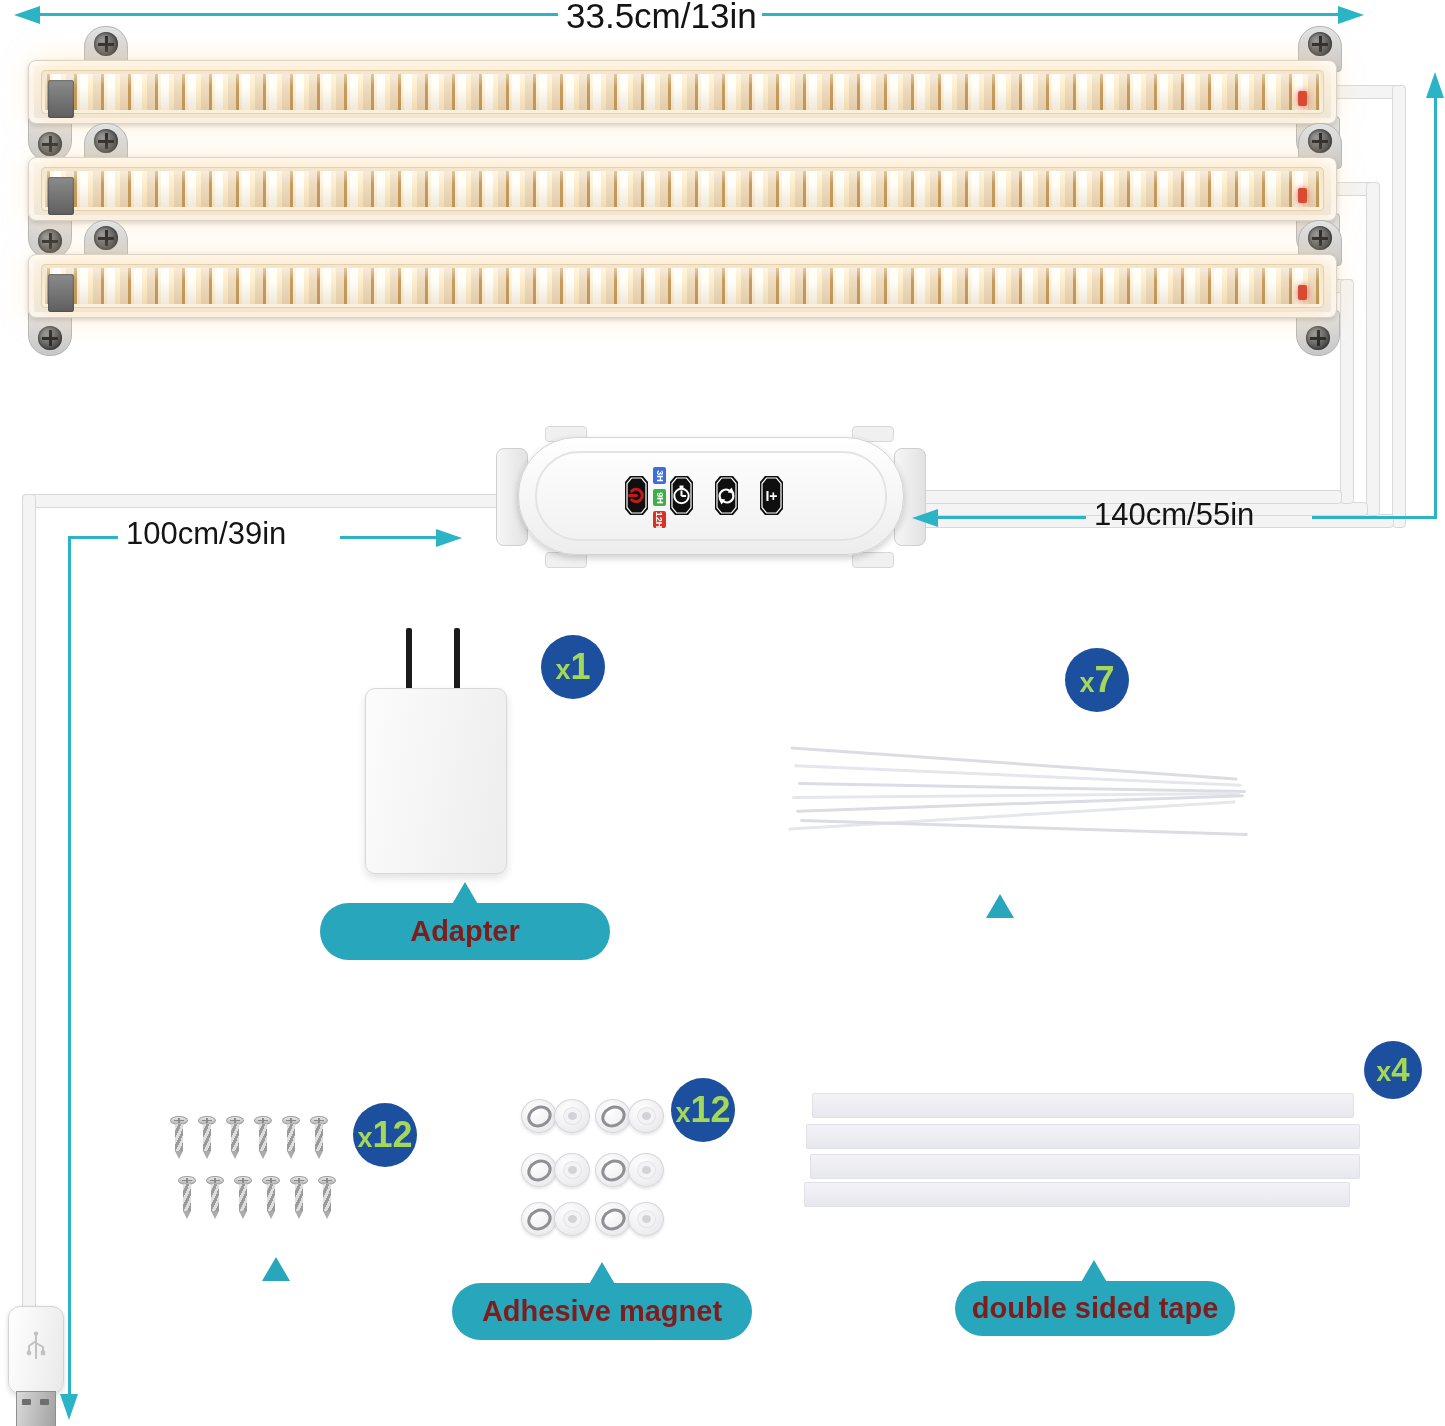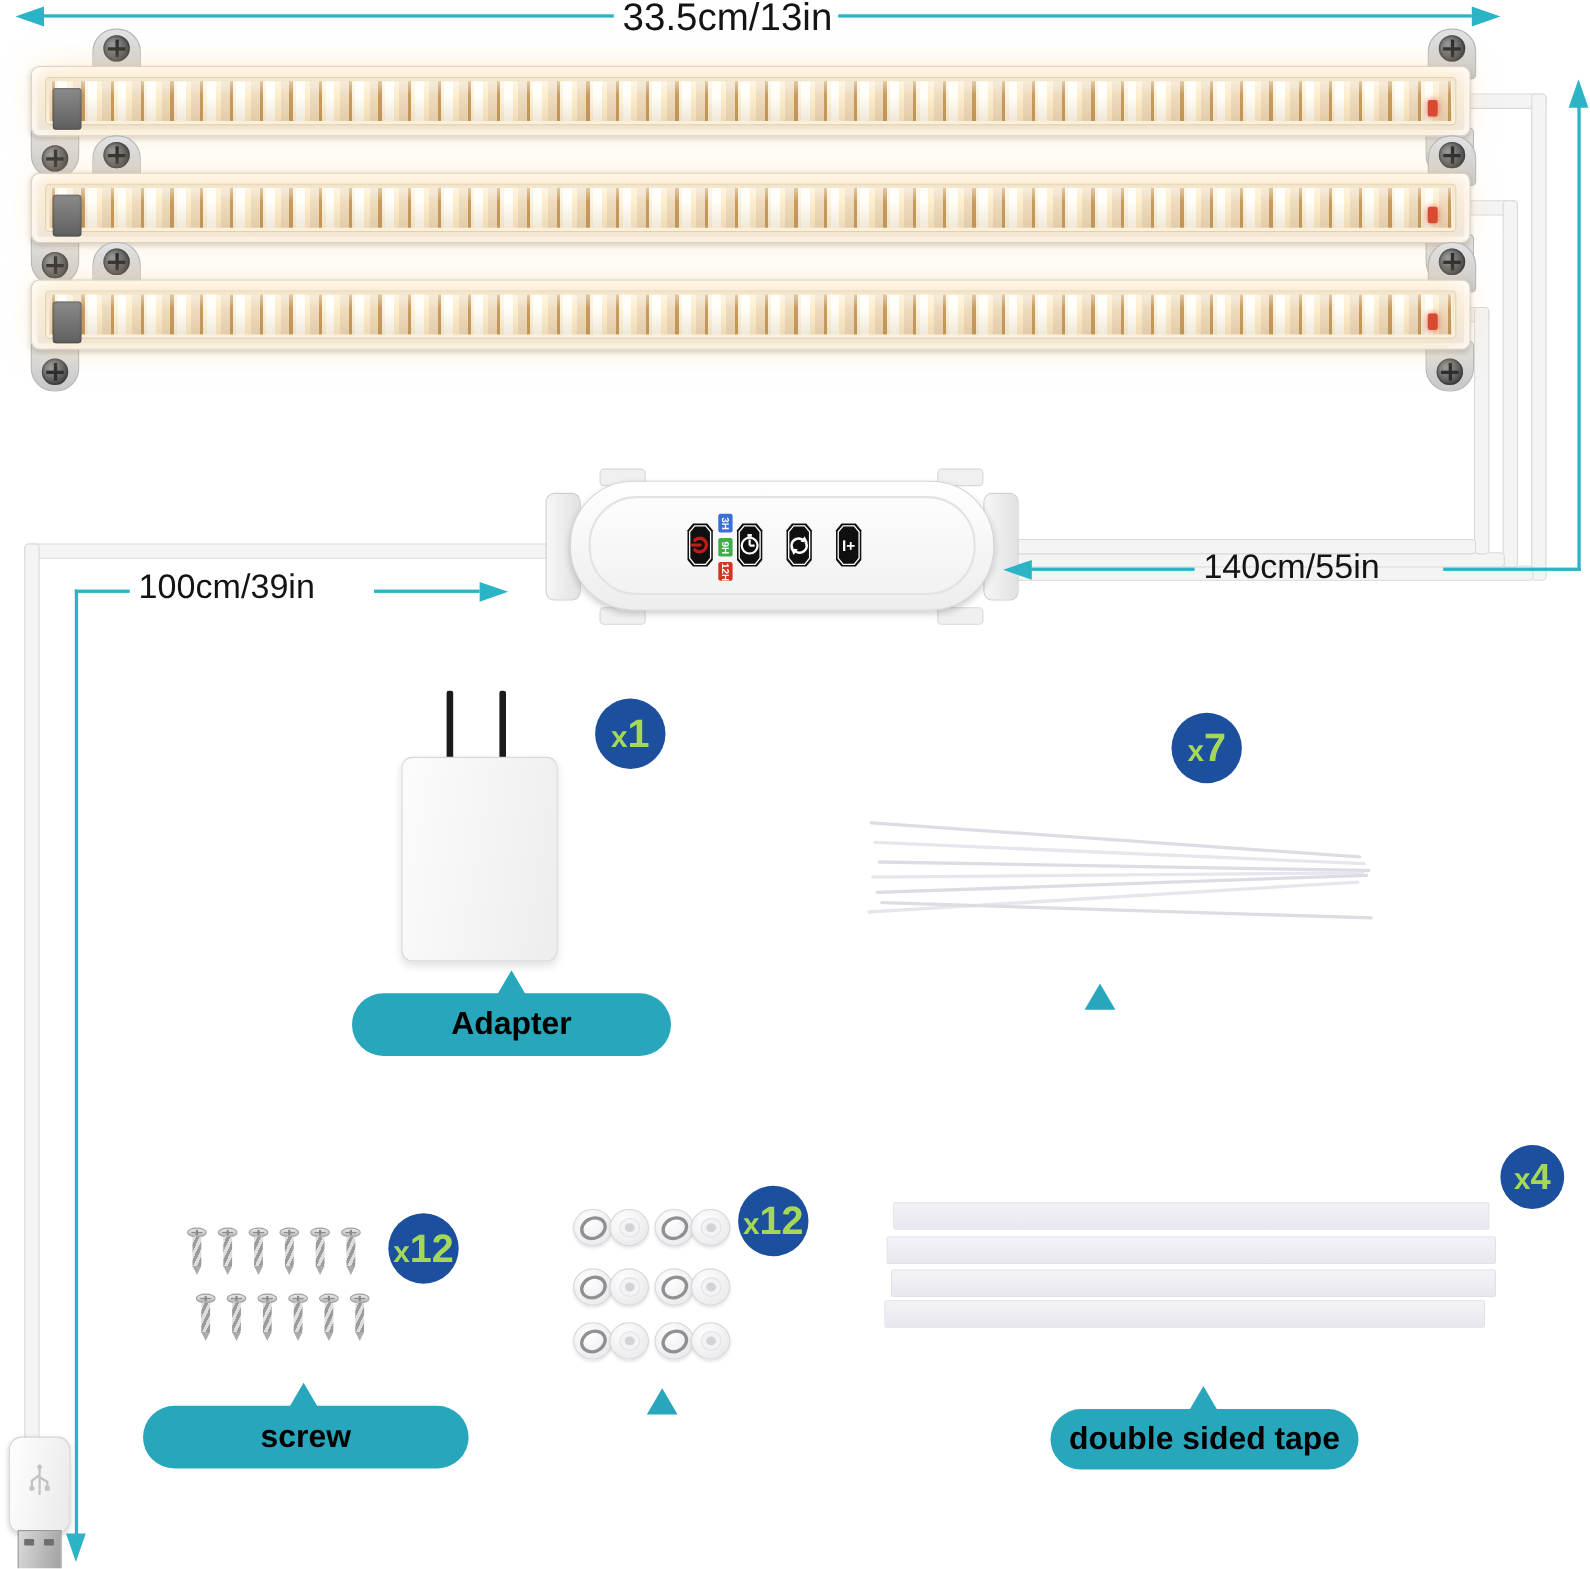--- a/index.html
+++ b/index.html
@@ -47,21 +47,21 @@
   .ctl-pill{position:absolute;left:518px;top:437px;width:384px;height:116px;border-radius:58px;z-index:6;
        background:linear-gradient(180deg,#ffffff,#ededed);border:1px solid #d4d4d4;
        box-shadow:0 3px 7px rgba(0,0,0,.2);}
   .ctl-inner{position:absolute;left:16px;top:13px;width:348px;height:86px;border-radius:44px;
        border:2px solid #e3e3e3;background:linear-gradient(180deg,#fdfdfd,#f2f2f2);}
   .ctl-btn{position:absolute;top:36px;width:27px;height:43px;}
   .chip{position:absolute;width:13px;height:17px;border-radius:2px;display:flex;align-items:center;justify-content:center;overflow:hidden;}
   .chip span{display:block;transform:rotate(90deg);font-size:9px;font-weight:bold;color:#fff;white-space:nowrap;}
 
   
-  .pill{position:absolute;background:#28a7bc;border-radius:29px;color:#000000;font-weight:bold;font-size:29px;
+  .pill{position:absolute;background:#28a7bc;border-radius:29px;color:#7f1d1d;font-weight:bold;font-size:29px;
        text-align:center;z-index:5;display:flex;align-items:center;justify-content:center;}
   .pill-tri{position:absolute;width:0;height:0;border-left:14px solid transparent;border-right:14px solid transparent;
        border-bottom:24px solid #28a7bc;z-index:5;}
   .badge{position:absolute;background:#1c4f9e;border-radius:50%;color:#a6d858;font-weight:bold;font-size:36px;
        display:flex;align-items:center;justify-content:center;z-index:5;}
   .badge div::first-letter{font-size:27px;}
 
   .adapter-body{position:absolute;left:365px;top:688px;width:140px;height:184px;border-radius:10px;
        background:linear-gradient(100deg,#fcfcfc,#ededed);border:1px solid #d8d8d8;
        box-shadow:0 4px 8px rgba(0,0,0,.12);z-index:4;}
@@ -346,21 +346,20 @@
       <div class="screw-item" style="left: 318px; top: 1176px;">
         <div class="screw-head"></div>
         <div class="screw-shank"></div>
         <div class="screw-tip"></div>
       </div>
     </div>
   <div class="badge" style="left:353px;top:1103px;width:64px;height:64px;">
       <div>x12</div>
     </div>
   <div class="pill-tri" style="left:262px;top:1257px;"></div>
-  <div class="pill" style="left:130px;top:1278px;width:296px;height:57px;">screw</div>
 
   <div id="magnets">
       <div class="magnet" style="left: 521px; top: 1099px;">
         <div class="ring"></div>
       </div>
       <div class="magnet" style="left: 554px; top: 1099px;">
         <div class="flat"></div>
       </div>
       <div class="magnet" style="left: 595px; top: 1099px;">
         <div class="ring"></div>
@@ -390,20 +389,21 @@
         <div class="ring"></div>
       </div>
       <div class="magnet" style="left: 628px; top: 1202px;">
         <div class="flat"></div>
       </div>
     </div>
   <div class="badge" style="left:671px;top:1078px;width:64px;height:64px;">
       <div>x12</div>
     </div>
   <div class="pill-tri" style="left:588px;top:1262px;"></div>
+  <div class="pill" style="left:452px;top:1283px;width:300px;height:57px;">Adhesive magnet</div>
 
   <div id="tapes">
       <div class="tape" style="left: 812px; top: 1093px; width: 540px;"></div>
       <div class="tape" style="left: 806px; top: 1124px; width: 552px;"></div>
       <div class="tape" style="left: 810px; top: 1154px; width: 548px;"></div>
       <div class="tape" style="left: 804px; top: 1182px; width: 544px;"></div>
     </div>
   <div class="badge" style="left:1364px;top:1041px;width:58px;height:58px;font-size:33px;">
       <div>x4</div>
     </div>

